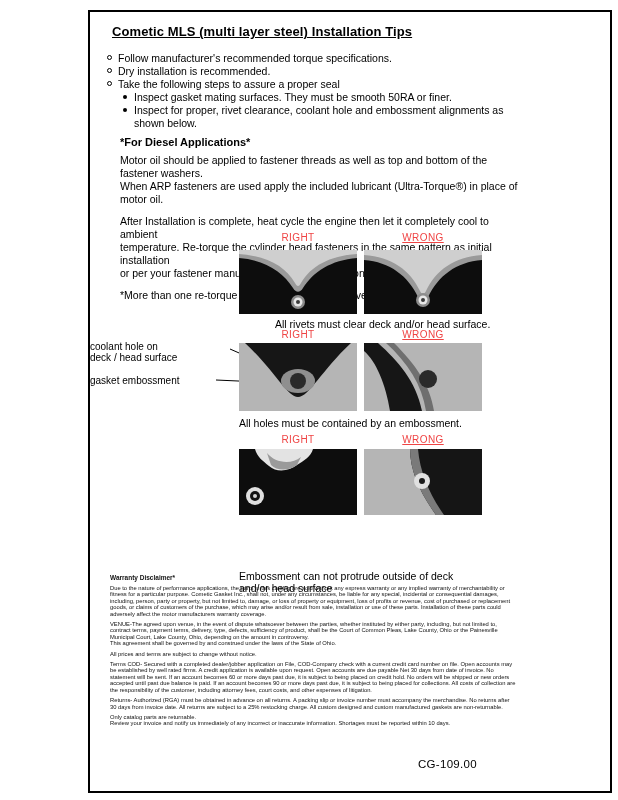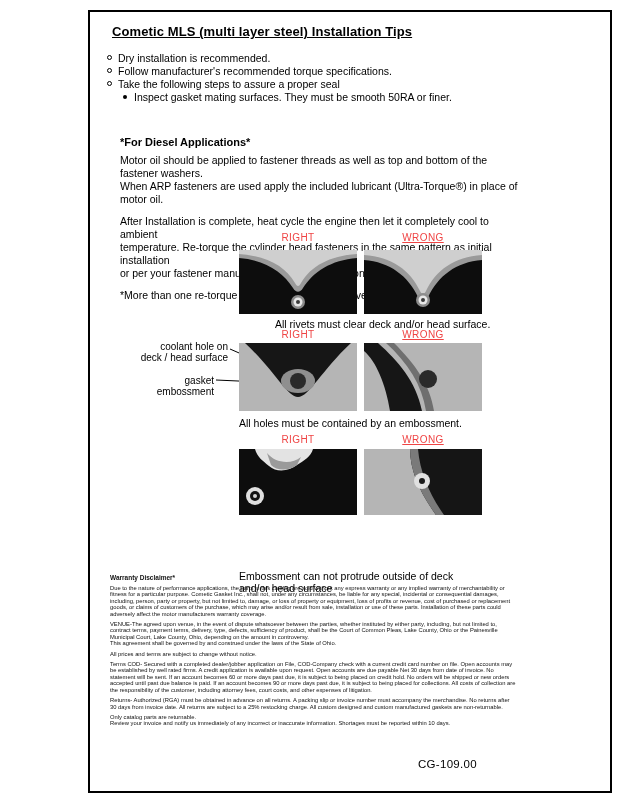--- a/index.html
+++ b/index.html
@@ -41,55 +41,59 @@
   .img-left  { left:149px; }
   .img-right { left:274px; }
   .fig1 .img { top:18px; }
   .fig2 .img { top:14px; }
   .fig3 .img { top:15px; }
   .caption { position:absolute; left:149px; font-size:10.5px; line-height:12px; white-space:pre-line; width:290px; }
   .fig1 .caption { top:86px;margin-left:36px; }
   .fig2 .caption { top:88px; }
   .fig3 .caption { top:88px;margin-top:48px; }
 
-  .ann { position:absolute; font-size:10px; line-height:11px; text-align:right; white-space:pre-line; }
+  .ann { position:absolute; font-size:10px; line-height:11px; white-space:pre-line; }
   .ann1 { left:0; top:12px; width:138px; }
-  .ann2 { left:0; top:46px; width:124px;padding-left:44px; }
+  .ann2 { left:0; top:46px; width:124px; }
   .ann-lines { position:absolute; left:0; top:0; width:442px; height:102px; }
 
   .legal { position:absolute; left:20px; top:562px; width:407px; color:#111; }
   .legal h3 { font-size:6.5px; font-weight:bold; margin-bottom:4px; }
   .legal p { font-size:5.8px; line-height:6.4px; margin-bottom:4px; white-space:pre-line; }
 
   .pagecode { position:absolute; left:300px; top:746px; font-size:11.5px; letter-spacing:.3px;margin-left:28px; }
 </style>
 </head>
 <body>
 
 <div class="page">
   <div class="frame">
 
     <h1 class="title">Cometic MLS (multi layer steel) Installation Tips</h1>
 
     <div class="tips">
       <div class="tip lvl1">
         <span class="marker ring"></span>
-        <span>Dry installation is recommended.</span>
+        <span>Follow manufacturer's recommended torque specifications.</span>
       </div>
       <div class="tip lvl1">
         <span class="marker ring"></span>
-        <span>Follow manufacturer's recommended torque specifications.</span>
+        <span>Dry installation is recommended.</span>
       </div>
       <div class="tip lvl1">
         <span class="marker ring"></span>
         <span>Take the following steps to assure a proper seal</span>
       </div>
       <div class="tip lvl2">
         <span class="marker dot"></span>
         <span>Inspect gasket mating surfaces.  They must be smooth 50RA or finer.</span>
+      </div>
+      <div class="tip lvl2">
+        <span class="marker dot"></span>
+        <span>Inspect for proper, rivet clearance, coolant hole and embossment alignments as shown below.</span>
       </div>
     </div>
 
     <div class="diesel">
       <h2>*For Diesel Applications*</h2>
       <p class="pre">Motor oil should be applied to fastener threads as well as top and bottom of the fastener washers.
 When ARP fasteners are used apply the included lubricant (Ultra-Torque®) in place of motor oil.</p>
       <p class="pre">After Installation is complete, heat cycle the engine then let it completely cool to ambient
 temperature. Re-torque the cylinder head fasteners in the same pattern as initial installation
 or per your fastener manufacturer's recommendations.</p>

